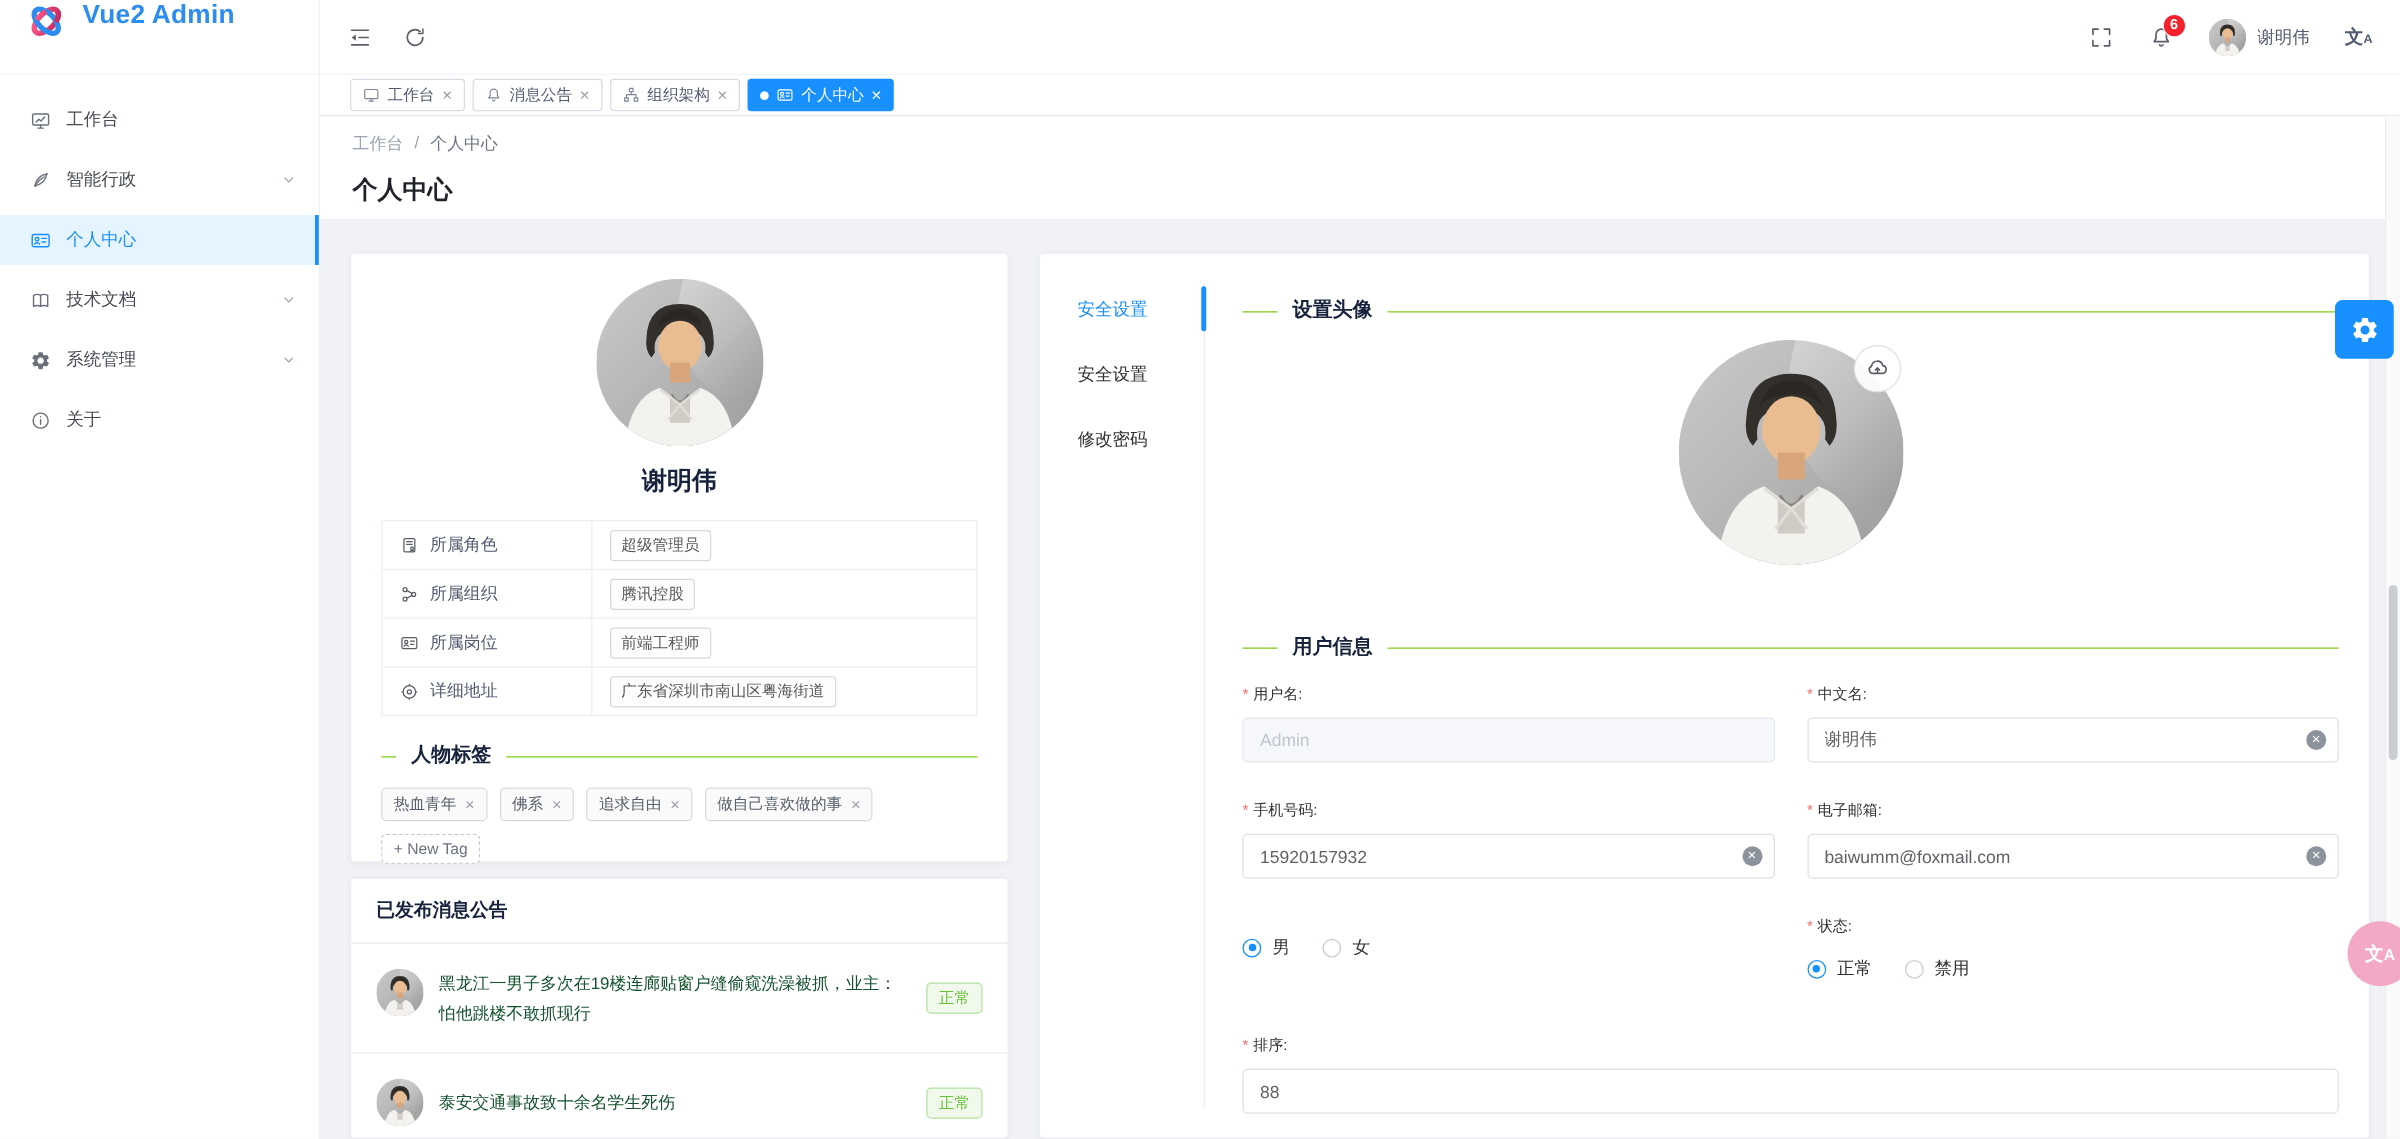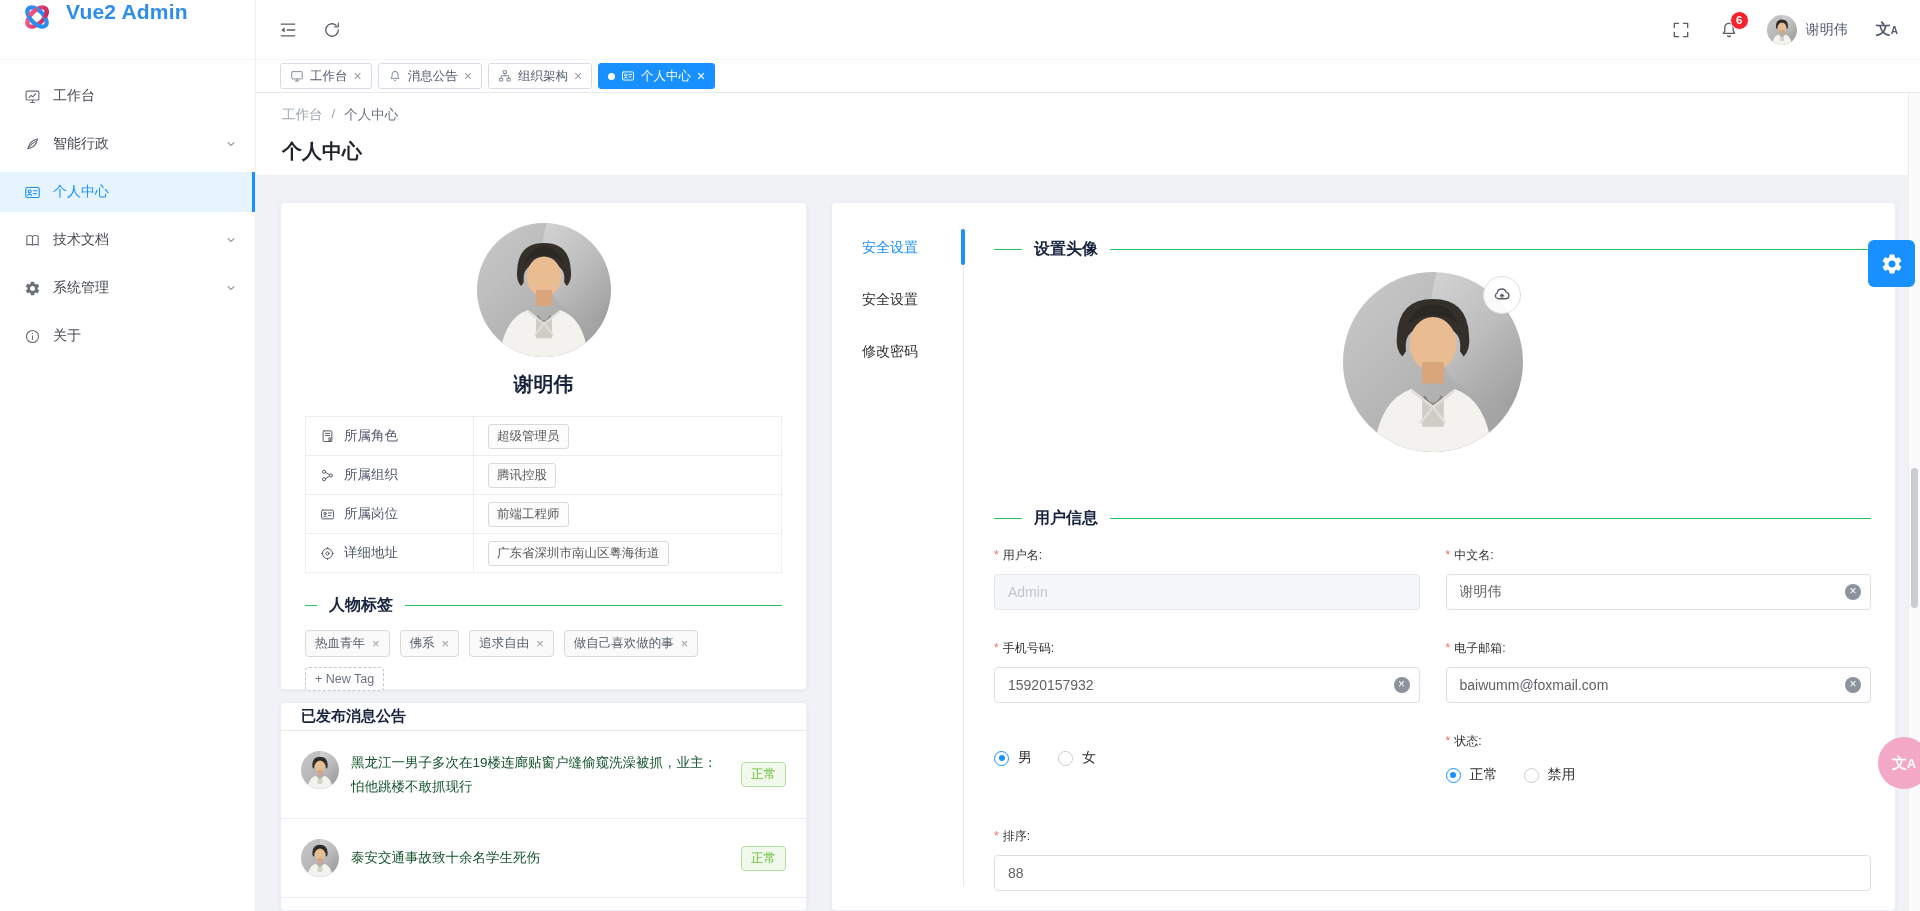--- a/index.html
+++ b/index.html
@@ -69,35 +69,35 @@
   .big-avatar { width:134px; height:134px; border-radius:50%; overflow:hidden; margin:0 auto; display:block; }
   .profile-name { text-align:center; font-size:20px; font-weight:bold; color:#17233d; margin-top:14px; }
   .info-table { width:100%; border-collapse:collapse; margin-top:18px; }
   .info-table td { border:1px solid #ebeef5; height:39px; font-size:13.5px; color:#515a6e; padding:0 14px; }
   .info-table td.lbl { width:168px;font-family:Liberation Mono, monospace; }
   .lbl-in { display:flex; align-items:center; gap:9px; }
   .lbl-in .r-ic { width:15px; height:15px; color:#5a5e66; flex:none; }
   .val-tag { display:inline-block; border:1px solid #d9d9d9; background:#fdfdfd; border-radius:3px;
     padding:3px 8px; font-size:12.5px; color:#595959; }
 
-  .divider { position:relative; height:1px; background:#22c55e; margin-top:32px; }
+  .divider { position:relative; height:1px; background:#84cc16; margin-top:32px; }
   .divider .dv-title { position:absolute; top:-10px; background:#fff; padding:0 12px;
     font-size:16px; font-weight:bold; color:#17233d; line-height:20px; }
   .dv-left12 .dv-title { left:12px; }
   .dv-left28 .dv-title { left:28px; }
 
   .tags-row { margin-top:24px; display:flex; flex-wrap:wrap; gap:10px; }
   .p-tag { display:inline-flex; align-items:center; gap:7px; border:1px solid #d9d9d9; background:#fafafa;
     border-radius:4px; padding:4px 9px; font-size:12.5px; color:#57606a; cursor:pointer; }
   .p-tag .x { color:#9aa0a8; font-size:13px; line-height:1; }
   .new-tag { border:1px dashed #c3c8cf; background:#fff; color:#6b7280; }
 
   
   .news-card { flex:1; overflow:hidden; display:flex; flex-direction:column; }
-  .news-head { padding:4px 20px; font-size:15px; font-weight:bold; color:#17233d; border-bottom:1px solid #e8eaec; }
+  .news-head { padding:16px 20px; font-size:15px; font-weight:bold; color:#17233d; border-bottom:1px solid #e8eaec; }
   .news-item { display:flex; align-items:center; gap:12px; padding:20px 20px; border-bottom:1px solid #ebeef5; }
   .news-item:first-of-type { padding-top:28px; }
   .news-avatar { width:38px; height:38px; border-radius:50%; overflow:hidden; flex:none; align-self:flex-start; }
   .news-text { flex:1; font-size:13.5px; color:#14532d; line-height:1.75; }
   .st-tag { flex:none; border:1px solid #b3e19d; background:#f0f9eb; color:#67c23a;
     font-size:12.5px; padding:3px 9px; border-radius:4px; }
 
   
   .settings-card { flex:1; display:flex; padding:24px; overflow:hidden; }
   .v-tabs { width:108px; flex:none; border-right:1px solid #e8eaec; padding-right:0; }

